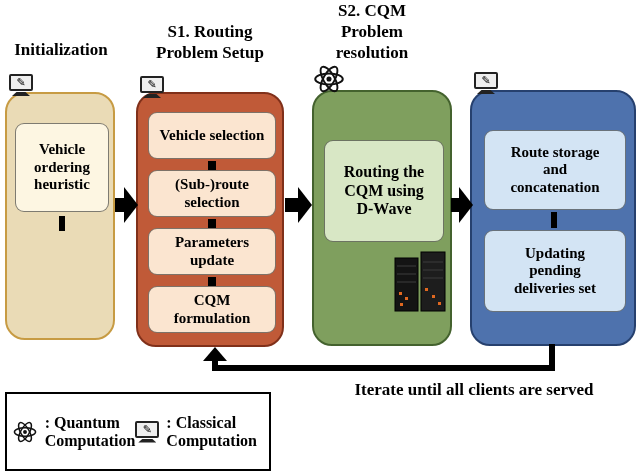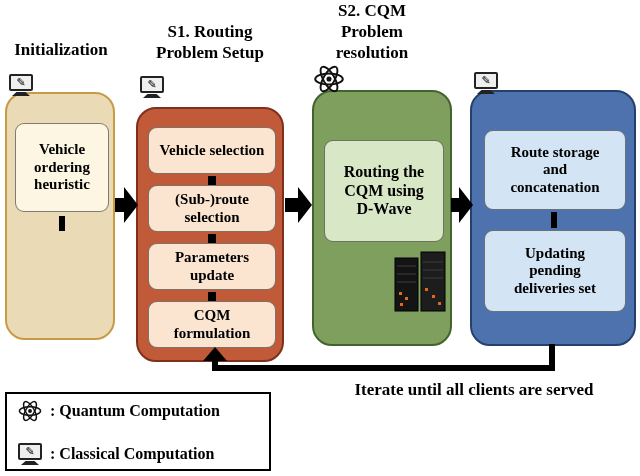--- a/index.html
+++ b/index.html
@@ -14,21 +14,21 @@
   }
   #title-init { left:0px;   top:39px; width:122px; }
   #title-s1   { left:150px; top:21px; width:120px; }
   #title-s2   { left:316px; top:0px;  width:112px; }
   #title-s3   { left:488px; top:0px;  width:130px; }
 
   .stage { position:absolute; border-radius:20px; border:2px solid #000; }
   #stage-init { left:5px;   top:92px; width:110px; height:248px;
     background:var(--stage1-bg,#eadbb6); border-color:var(--stage1-border,#c79b43); }
   #stage-s1   { left:136px; top:92px; width:148px; height:255px;
-    background:var(--stage2-bg,#c05a38); border-color:var(--stage2-border,#80301a);margin-top:15px; }
+    background:var(--stage2-bg,#c05a38); border-color:var(--stage2-border,#80301a); }
   #stage-s2   { left:312px; top:90px; width:140px; height:256px;
     background:var(--stage3-bg,#7f9f5e); border-color:var(--stage3-border,#44622e); }
   #stage-s3   { left:470px; top:90px; width:166px; height:256px;
     background:var(--stage4-bg,#4e72ad); border-color:var(--stage4-border,#26406e); }
 
   .stepbox {
     position:absolute; display:flex; align-items:center; justify-content:center;
     text-align:center; font-weight:700; line-height:1.16; border-radius:9px;
     border:1px solid rgba(0,0,0,.5); padding:2px 6px;
   }
@@ -58,22 +58,22 @@
     border-left:12px solid transparent; border-right:12px solid transparent;
     border-bottom:14px solid #000; }
 
   #iterate-label {
     position:absolute; left:306px; top:380px; width:336px; text-align:center;
     font-weight:700; font-size:17px;
   }
 
   #legend {
     position:absolute; left:5px; top:392px; width:266px; height:79px;
-    background:#fff; border:2px solid #000; display:flex; flex-direction:column;
-    justify-content:space-between; padding:4px 10px;
+    background:#fff; border:2px solid #000; display:flex; 
+    justify-content:flex-end; padding:4px 10px;
   }
   .legend-row { display:flex; align-items:center; gap:7px; font-weight:700; font-size:16px; }
 
   .stage-icon { position:absolute; z-index:3; }
   #icon-init { left:8px;   top:74px; }
   #icon-s1   { left:139px; top:76px; }
   #icon-s2   { left:312px; top:62px; }
   #icon-s3   { left:473px; top:72px; }
 
   

